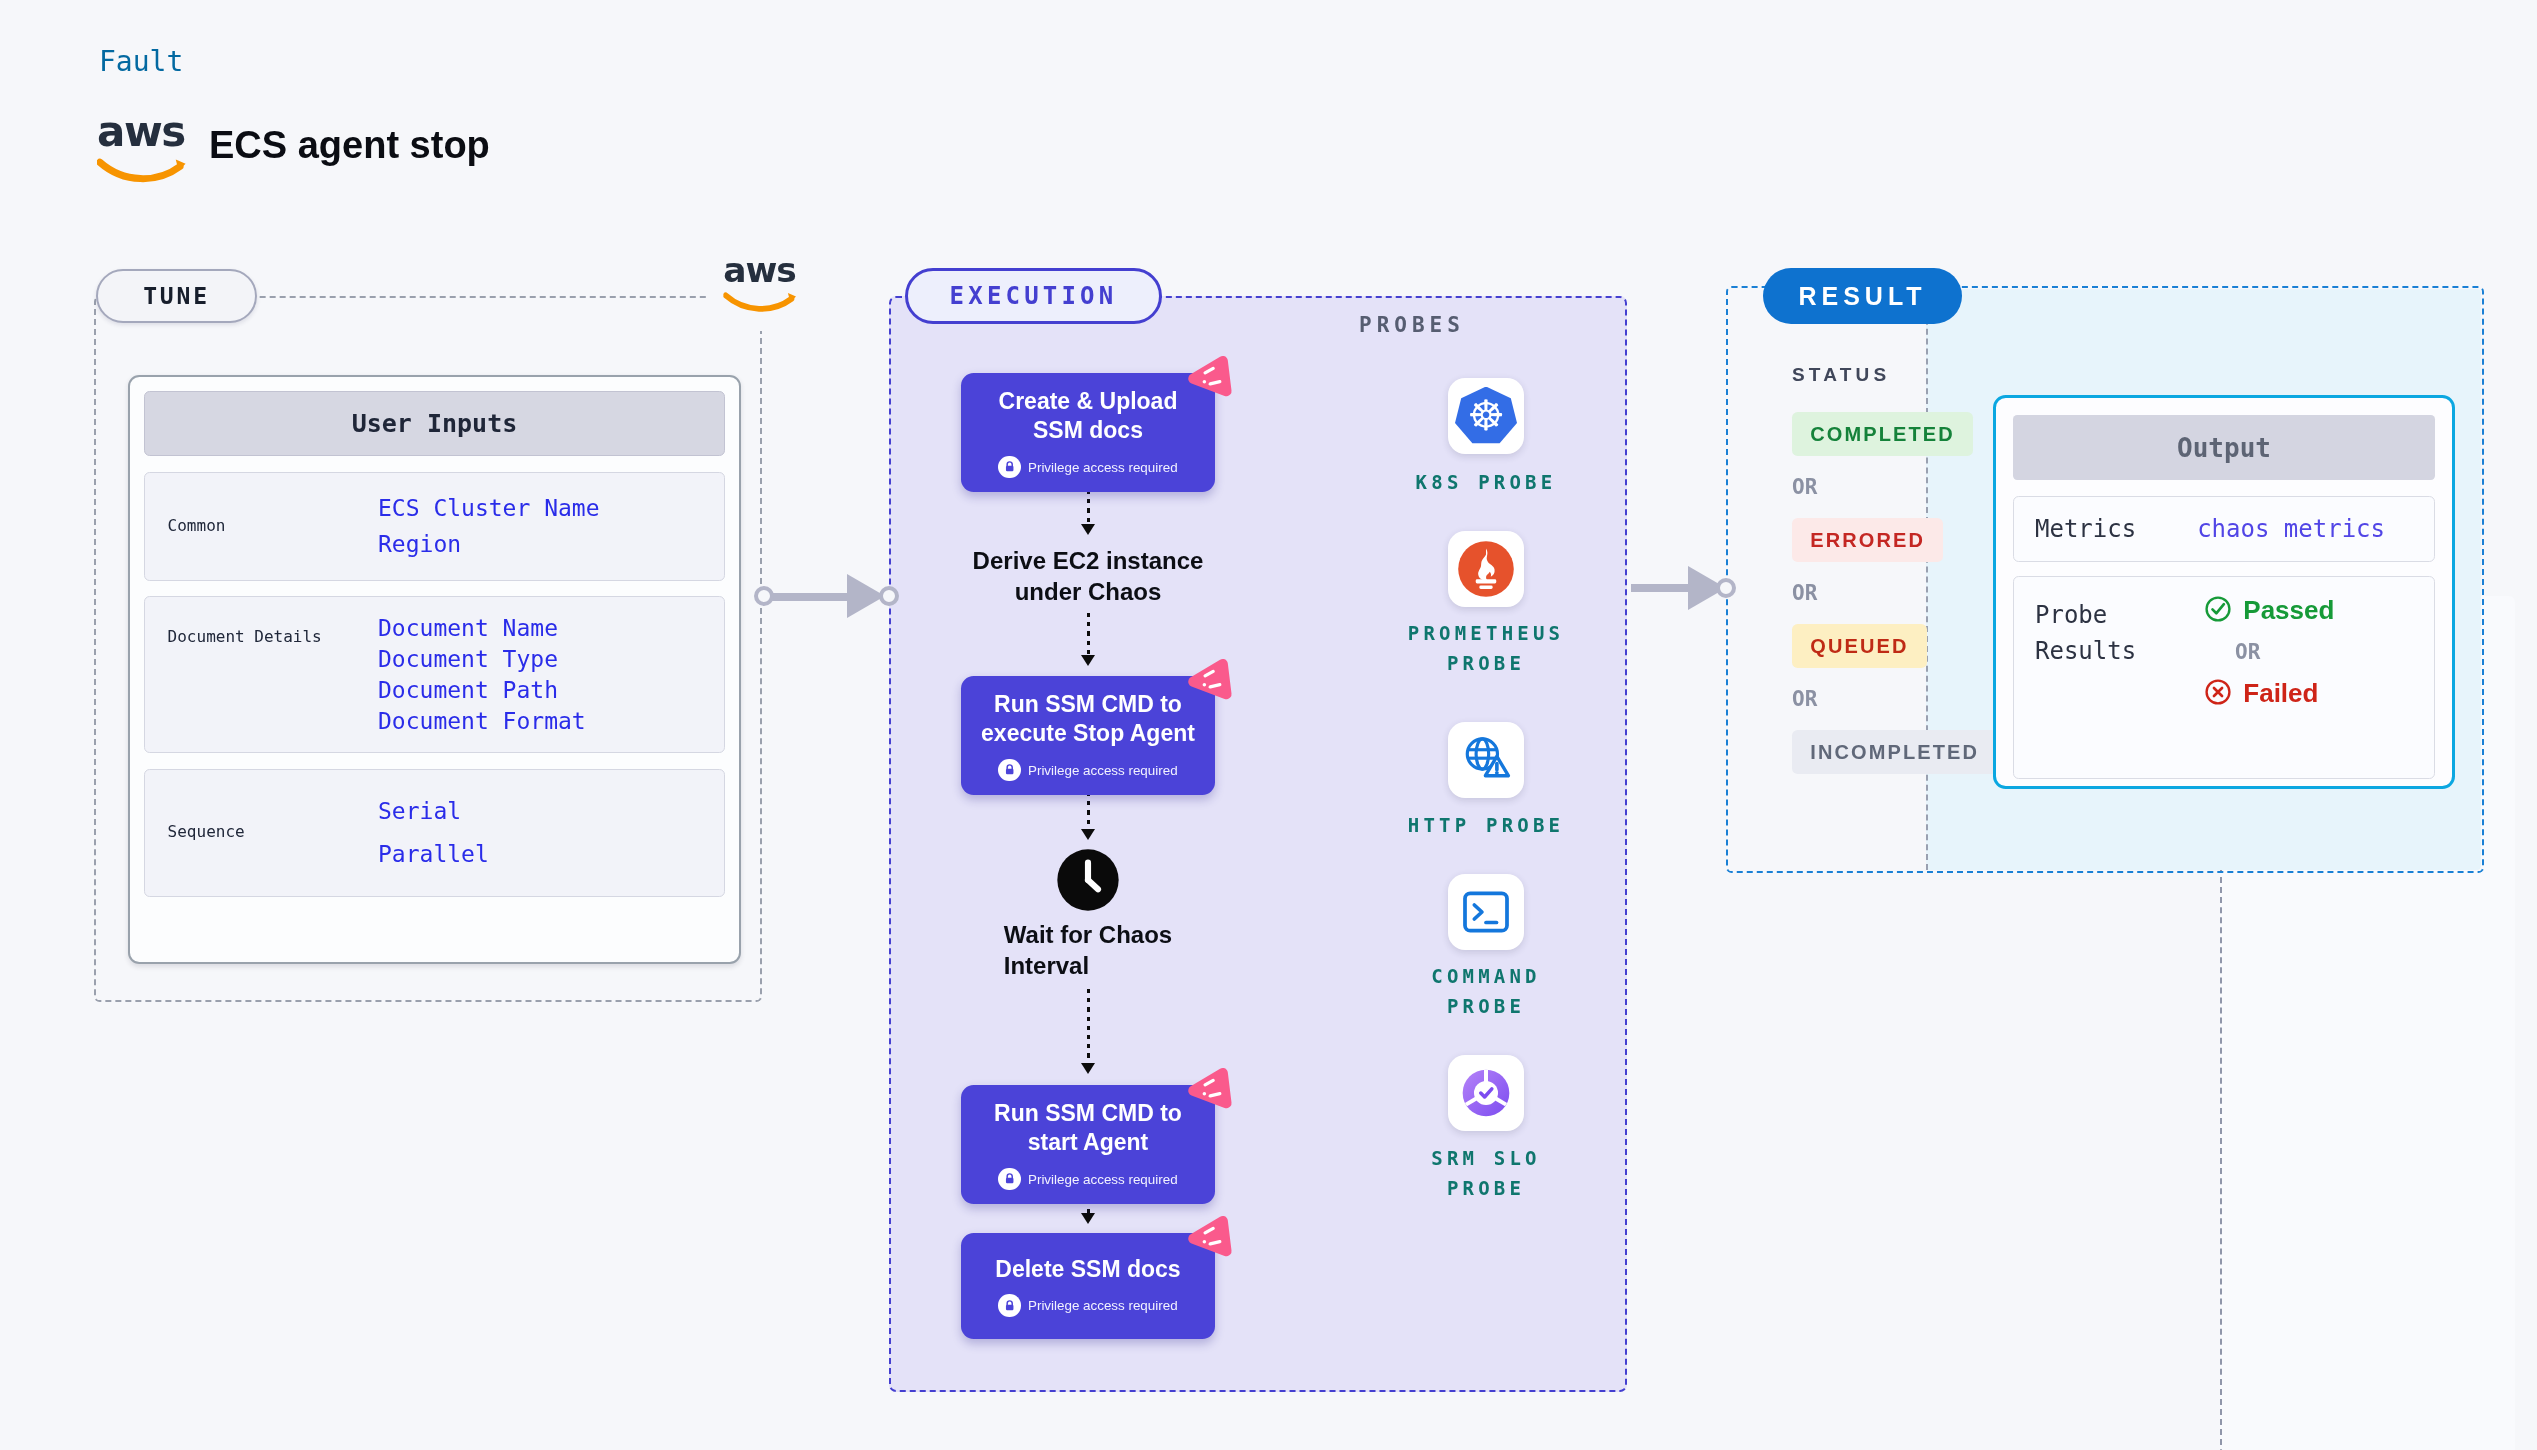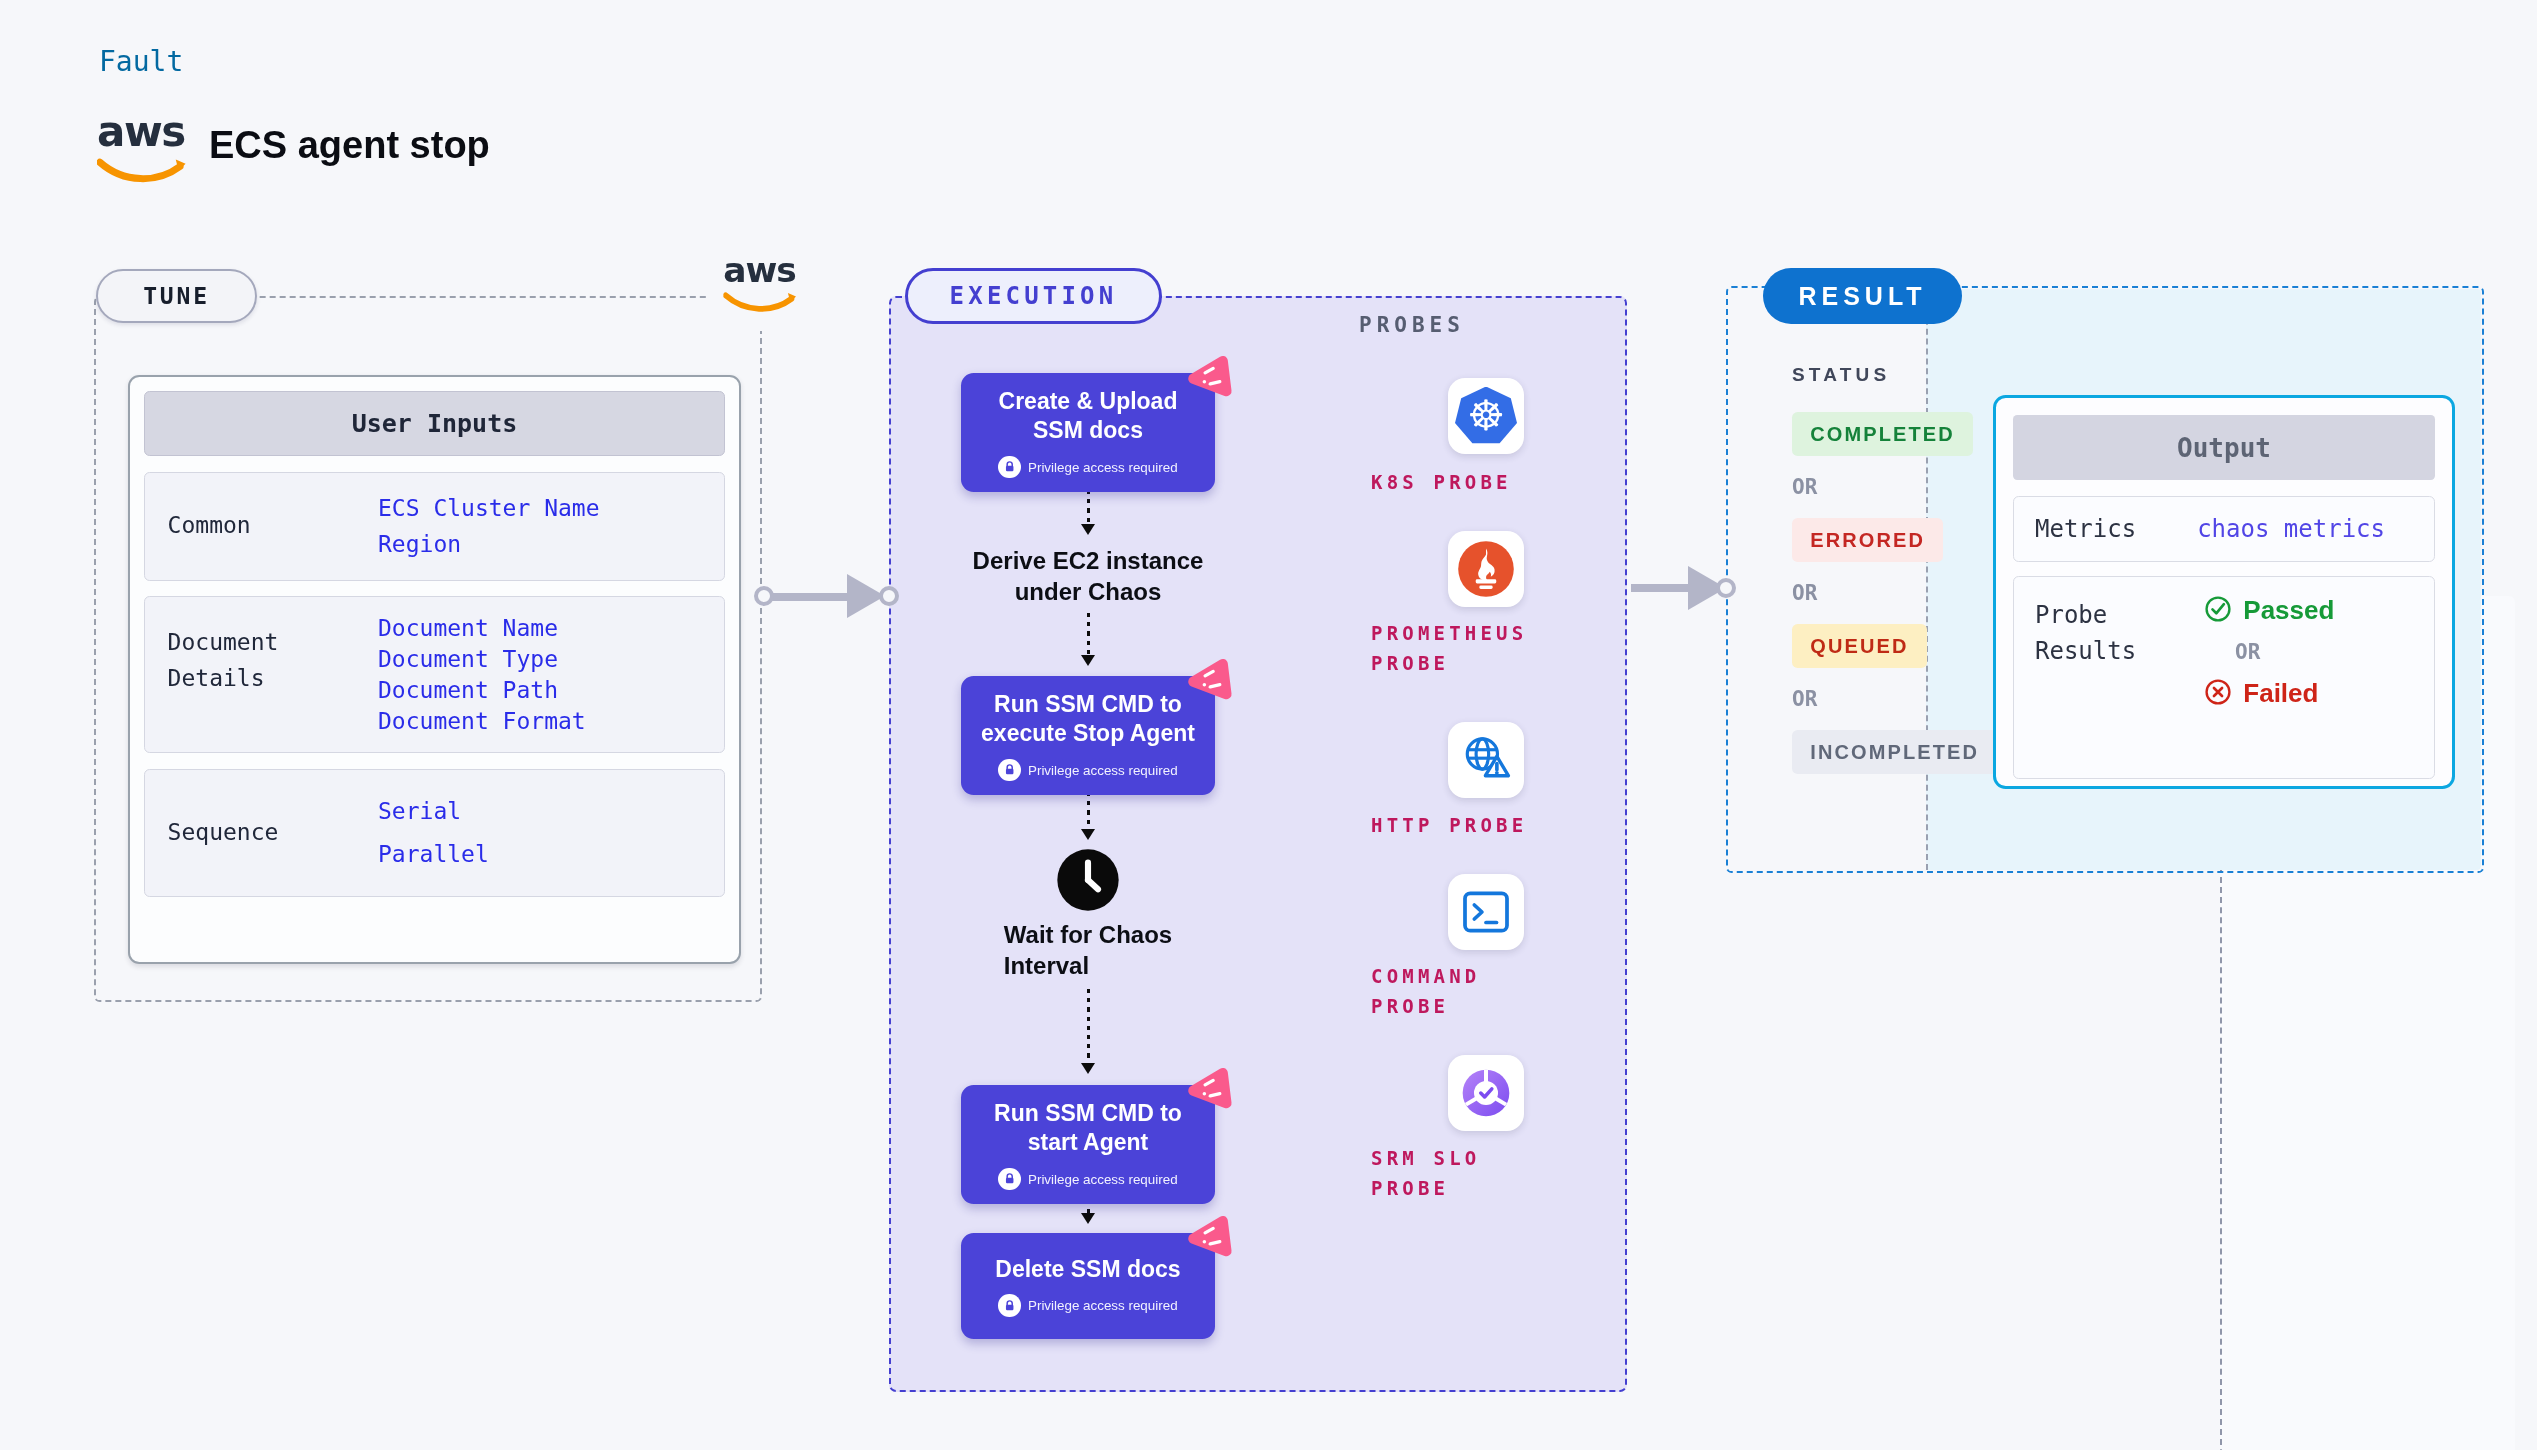--- a/index.html
+++ b/index.html
@@ -51,21 +51,21 @@
   
   #ui-card { position:absolute; left:128px; top:375px; width:613px; height:589px;
           background:#fcfdfe; border:2.1px solid #99a2ac; border-radius:11.3px;
           box-shadow:0 2.1px 5.6px rgba(30,30,60,.12); padding:14px; z-index:3; }
   #ui-header { height:65px; background:#d6d7e2; border:0.7px solid #c2c3d2; border-radius:5.6px;
           display:flex; align-items:center; justify-content:center;
           font-family:"DejaVu Sans Mono",monospace; font-weight:600; font-size:25px; color:#1f2638; }
   .ui-group { background:#f2f3f9; border:1.4px solid #d5d7e2; border-radius:5.6px; display:flex;
           margin-top:15.5px; }
   .ui-group-label { width:233px; padding-left:22.6px; font-family:"DejaVu Sans Mono",monospace;
-          font-size:23px; color:#20273a; display:flex; flex-direction:column; justify-content:center;
+          font-size:16px; color:#20273a; display:flex; flex-direction:column; justify-content:center;
           line-height:1.55; }
   .ui-group.top-label .ui-group-label { justify-content:flex-start; padding-top:28px; }
   .ui-group-values { flex:1; display:flex; flex-direction:column; justify-content:space-evenly;
           padding:12.7px 0; }
   .ui-value { font-family:"DejaVu Sans Mono",monospace; font-size:23px; color:#2a2ce9; }
   .ui-group.g0 { height:109px; } .ui-group.g1 { height:157px; } .ui-group.g2 { height:128px; }
 
   
   .garrow-line { position:absolute; height:7.8px; background:#b3b5c8; }
   .garrow-head { position:absolute; width:0; height:0;
@@ -108,22 +108,22 @@
   .c3 { top:792px; height:44px; }
   .c4 { top:989px; height:81px; }
   .c5 { top:1200px; height:20px; }
 
   
   #probes-label { position:absolute; left:1359px; top:313px; font-family:"DejaVu Sans Mono",monospace;
           font-weight:700; font-size:21px; color:#565d71; letter-spacing:5px; z-index:3; }
   .probe-card { position:absolute; left:1448px; width:76px; height:76px; background:#fff;
           border-radius:17px; box-shadow:0 2.8px 7px rgba(40,40,80,.14);
           display:flex; align-items:center; justify-content:center; z-index:3; }
-  .probe-label { position:absolute; left:1371px; width:230px; 
-          font-family:"DejaVu Sans Mono",monospace; font-weight:600; font-size:19px; color:#be185d;
+  .probe-label { position:absolute; left:1371px; width:230px; text-align:center;
+          font-family:"DejaVu Sans Mono",monospace; font-weight:600; font-size:19px; color:#0f766e;
           letter-spacing:4.2px; line-height:1.6; white-space:pre-line; z-index:3; }
   .pos-probe-card-0 { top:378px; }  .pos-probe-label-0 { top:467px; }
   .pos-probe-card-1 { top:531px; }  .pos-probe-label-1 { top:618px; }
   .pos-probe-card-2 { top:722px; } .pos-probe-label-2 { top:810px; }
   .pos-probe-card-3 { top:874px; } .pos-probe-label-3 { top:961px; }
   .pos-probe-card-4 { top:1055px; } .pos-probe-label-4 { top:1143px; }
   .k8s-hept { width:62px; height:59px; background:#336de6;
           clip-path:polygon(50% 0%,90% 20%,100% 62%,72% 96%,28% 96%,0% 62%,10% 20%);
           display:flex; align-items:center; justify-content:center; }
   .k8s-hept span { font-family:"DejaVu Sans",sans-serif; color:#fff; font-size:42px; line-height:1; }

